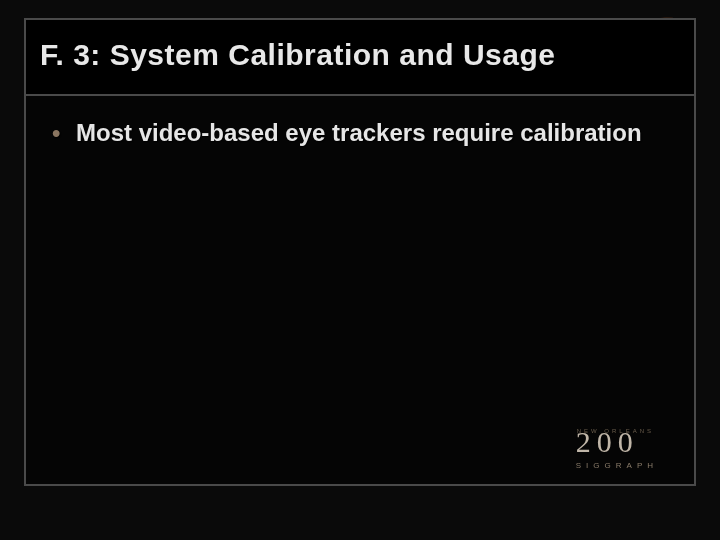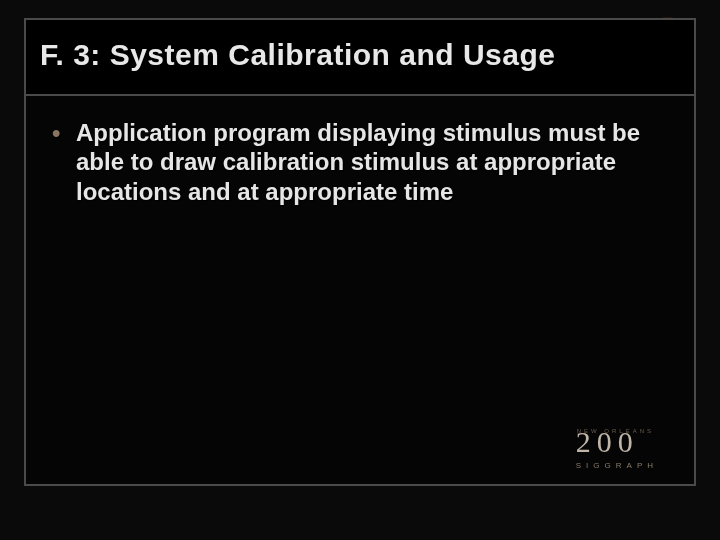--- a/index.html
+++ b/index.html
@@ -117,21 +117,21 @@
                A 42 70 0 1 0 55 10 Z" fill="url(#mg)" opacity="0.9"></path>
     </svg>
   </div>
 
   <div class="title-box">
     <h1 class="title">F. 3: System Calibration and Usage</h1>
   </div>
 
   <div class="body">
     <ul class="bullets">
-      <li>Application program displaying stimulus must be able to draw calibration stimulus at appropriate locations and at appropriate time</li>
+      <li>Most video-based eye trackers require calibration</li>
     </ul>
 
     <div class="orleans">NEW ORLEANS</div>
 
     <div class="logo-area">
       <div class="year">200</div>
       <div class="subbrand">SIGGRAPH</div>
     </div>
   </div>
 

